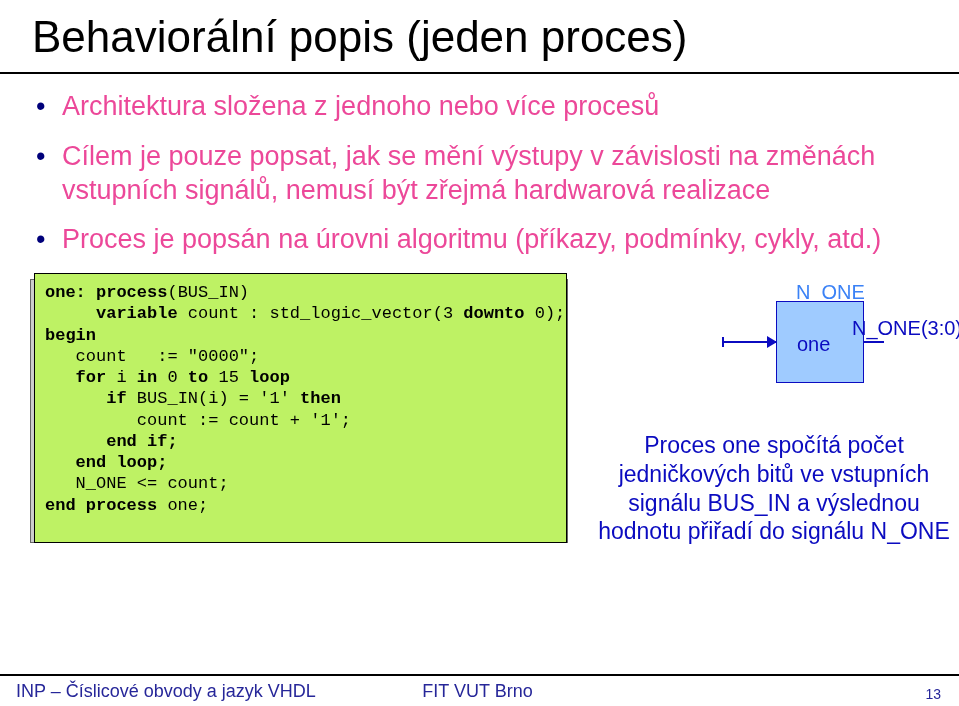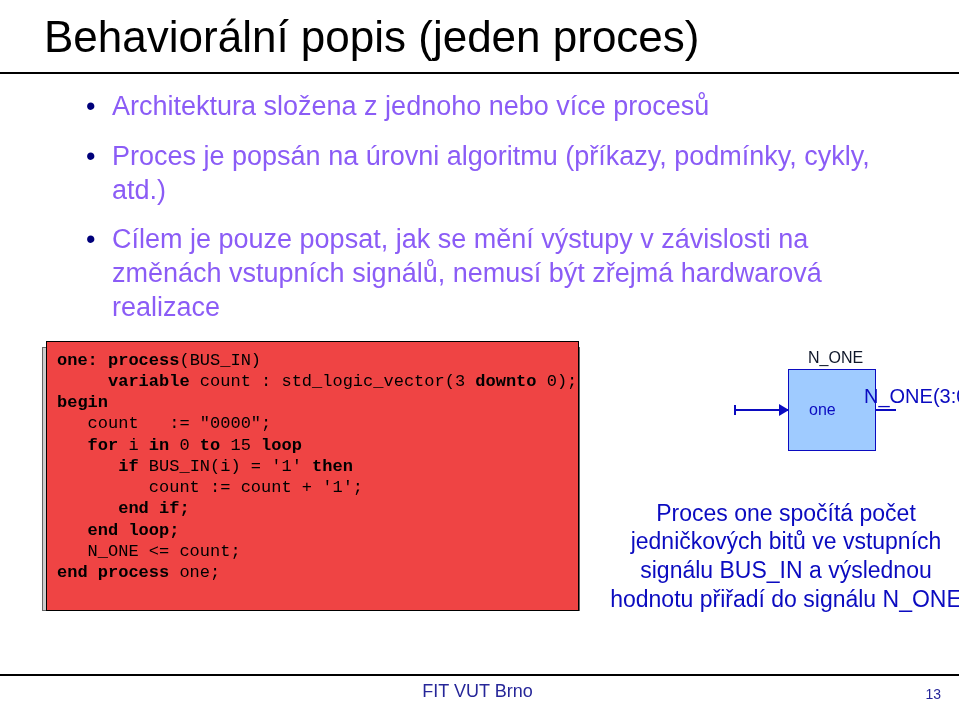--- a/index.html
+++ b/index.html
@@ -8,21 +8,21 @@
     height: 706px;
     background: #fff;
     font-family: Arial, Helvetica, sans-serif;
     position: relative;
     overflow: hidden;
   }
   .slide {
     width: 959px;
     height: 706px;
     position: relative;
-    padding: 12px 40px 0 44px;
+    padding: 12px 40px 0 32px;
   }
   .title {
     font-size: 44px;
     font-weight: 400;
     color: #000;
     margin-bottom: 8px;
   }
   .title-underline {
     position: absolute;
     left: 0;
@@ -31,23 +31,22 @@
     border-top: 2px solid #000;
   }
   .bullets {
     margin-top: 28px;
     padding-left: 30px;
   }
   .bullet {
     position: relative;
     font-size: 27px;
     line-height: 1.25;
-    color: #8b5cf6;
+    color: #ec4899;
     margin-bottom: 16px;
-    margin-left: 38px;
   }
   .bullet::before {
     content: "•";
     position: absolute;
     left: -26px;
     top: 0;
     color: #00007a;
     font-size: 27px;
   }
   .example-label {
@@ -69,21 +68,21 @@
     height: 264px;
     background: #cdcdcd;
     border: 1px solid #666;
   }
   .code-box {
     position: absolute;
     left: 2px;
     top: 0px;
     width: 533px;
     height: 270px;
-    background: #ef4444;
+    background: #bef264;
     border: 1px solid #000;
     padding: 8px 10px 8px 10px;
     font-family: "Courier New", monospace;
     font-size: 17px;
     line-height: 1.25;
     color: #000;
     white-space: pre;
   }
   .code-box .kw { font-weight: bold; }
   .right-area {
@@ -94,22 +93,22 @@
   }
   .diagram {
     position: relative;
     height: 110px;
     margin-top: 4px;
   }
   .none-top {
     position: absolute;
     left: 204px;
     top: -2px;
-    font-size: 16px;
-    color: #0f172a;
+    font-size: 20px;
+    color: #3b82f6;
   }
   .busin-lbl {
     position: absolute;
     left: -4px;
     top: 46px;
     font-size: 20px;
     color: #0b0bc0;
   }
   .blue-box {
     position: absolute;
@@ -117,21 +116,21 @@
     top: 18px;
     width: 88px;
     height: 82px;
     background: #9fcbff;
     border: 1px solid #0b0bc0;
   }
   .one-lbl {
     position: absolute;
     left: 205px;
     top: 50px;
-    font-size: 16px;
+    font-size: 20px;
     color: #0b0bc0;
   }
   .none3-lbl {
     position: absolute;
     left: 260px;
     top: 34px;
     font-size: 20px;
     color: #0b0bc0;
     white-space: nowrap;
   }
@@ -210,22 +209,22 @@
 </style>
 </head>
 <body>
 
 <div class="slide">
   <div class="title">Behaviorální popis (jeden proces)</div>
   <div class="title-underline"></div>
 
   <div class="bullets">
     <div class="bullet">Architektura složena z jednoho nebo více procesů</div>
+    <div class="bullet">Cílem je pouze popsat, jak se mění výstupy v závislosti na změnách vstupních signálů, nemusí být zřejmá hardwarová realizace</div>
     <div class="bullet">Proces je popsán na úrovni algoritmu (příkazy, podmínky, cykly, atd.)</div>
-    <div class="bullet">Cílem je pouze popsat, jak se mění výstupy v závislosti na změnách vstupních signálů, nemusí být zřejmá hardwarová realizace</div>
   </div>
 
 
   <div class="lower-area">
     <div class="code-outer"></div>
     <div class="code-box"><span class="kw">one:</span><span class="kw"> process</span><span>(BUS_IN)</span>
 <span>     </span><span class="kw">variable</span><span> count : std_logic_vector(3 </span><span class="kw">downto</span><span> 0);</span>
 <span class="kw">begin</span>
 <span>   count   := "0000";</span>
 <span>   </span><span class="kw">for</span><span> i </span><span class="kw">in</span><span> 0 </span><span class="kw">to</span><span> 15 </span><span class="kw">loop</span>
@@ -244,16 +243,17 @@
         <div class="blue-box"></div>
         <div class="one-lbl">one</div>
         <div class="arrow-right"></div>
         <div class="none3-lbl">N_ONE(3:0)</div>
       </div>
       <div class="desc-text">Proces one spočítá počet jedničkových bitů ve vstupních signálu BUS_IN a výslednou hodnotu přiřadí do signálu N_ONE</div>
     </div>
   </div>
 
   <div class="footer">
+    <div class="footer-left">INP – Číslicové obvody a jazyk VHDL</div>
     <div class="footer-center">FIT VUT Brno</div>
     <div class="footer-right">13</div>
   </div>
 </div>
 
 </body></html>

